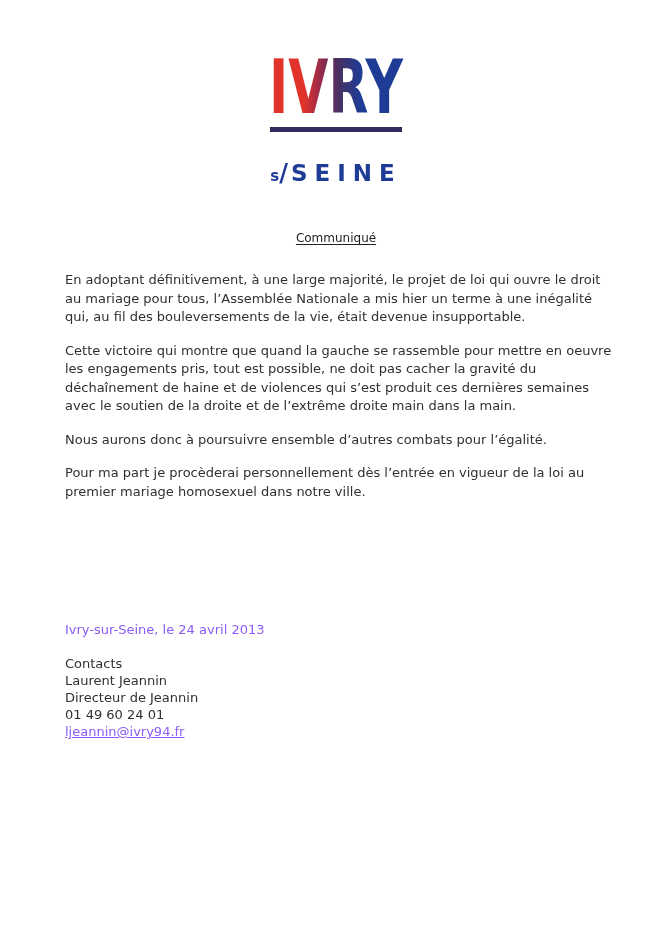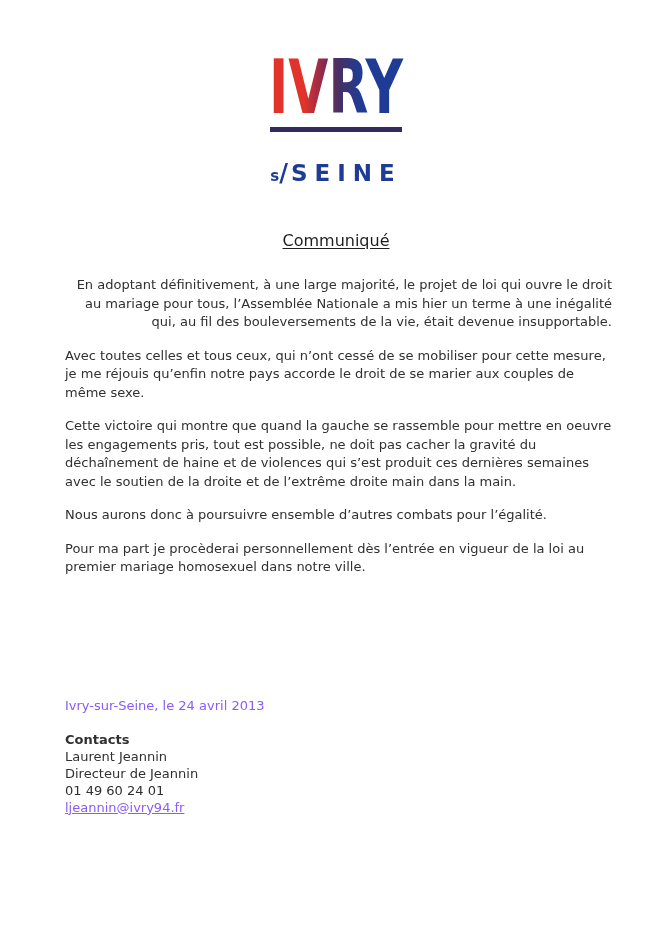--- a/index.html
+++ b/index.html
@@ -47,21 +47,21 @@
     margin-right: 3px;
   }
   .logo-sub .river {
     font-size: 23px;
     letter-spacing: 7px;
   }
   
   .doc-title {
     margin-top: 42px;
     text-align: center;
-    font-size: 16px;
+    font-size: 12px;
     font-weight: 400;
     color: #1f1f1f;
     text-decoration: underline;
     text-underline-offset: 2px;
   }
   
   .doc-body {
     padding: 0 60px 0 65px;
   }
   .doc-heading {
@@ -73,36 +73,35 @@
   }
   .doc-body p.body-par {
     margin-top: 0;
     margin-bottom: 15px;
     font-size: 13px;
     line-height: 18.5px;
     color: #303030;
   }
   .doc-body p.body-par:first-of-type {
     margin-top: 26px;
-    text-align: right;
   }
   
   .dateline {
     margin-top: 120px;
     font-size: 13px;
     line-height: 18px;
     color: #8b5cf6;
   }
   .contacts {
     margin-top: 11px;
     font-size: 13px;
     line-height: 17px;
     color: #303030;
   }
-  .contacts-label { font-weight: bold; margin-top: 16px; }
+  .contacts-label { font-weight: normal; margin-top: 16px; }
   .contact-email {
     display: inline-block;
     color: #8b5cf6;
     text-decoration: underline;
     cursor: pointer;
   }
 </style>
 </head>
 <body>
 
@@ -124,21 +123,20 @@
     </svg>
     <div class="logo-rule"></div>
     <div class="logo-sub"><span class="sur-abbrev">s</span><span class="slash">/</span><span class="river">SEINE</span></div>
   </header>
 
   <h1 class="doc-title">Communiqué</h1>
 
   <main class="doc-body">
 
     <p class="body-par">En adoptant définitivement, à une large majorité, le projet de loi qui ouvre le droit au mariage pour tous, l’Assemblée Nationale a mis hier un terme à une inégalité qui, au fil des bouleversements de la vie, était devenue insupportable.</p>
-    <p class="body-par">Avec toutes celles et tous ceux, qui n’ont cessé de se mobiliser pour cette mesure, je me réjouis qu’enfin notre pays accorde le droit de se marier aux couples de même sexe.</p>
     <p class="body-par">Cette victoire qui montre que quand la gauche se rassemble pour mettre en oeuvre les engagements pris, tout est possible, ne doit pas cacher la gravité du déchaînement de haine et de violences qui s’est produit ces dernières semaines avec le soutien de la droite et de l’extrême droite main dans la main.</p>
     <p class="body-par">Nous aurons donc à poursuivre ensemble d’autres combats pour l’égalité.</p>
     <p class="body-par">Pour ma part je procèderai personnellement dès l’entrée en vigueur de la loi au premier mariage homosexuel dans notre ville.</p>
 
     <p class="dateline">Ivry-sur-Seine, le 24 avril 2013</p>
 
     <div class="contacts">
       <div class="contacts-label">Contacts</div>
       <div>Laurent Jeannin</div>
       <div>Directeur de Jeannin</div>

